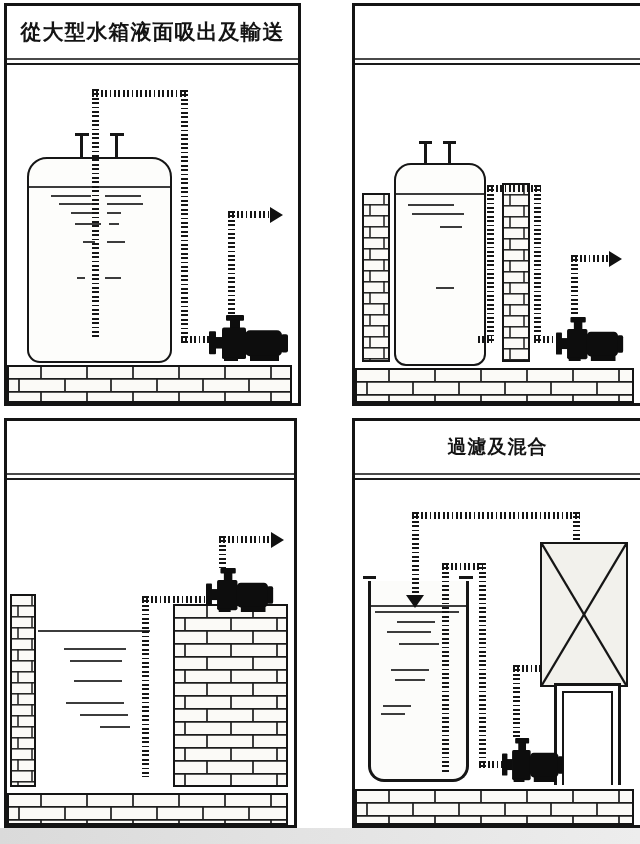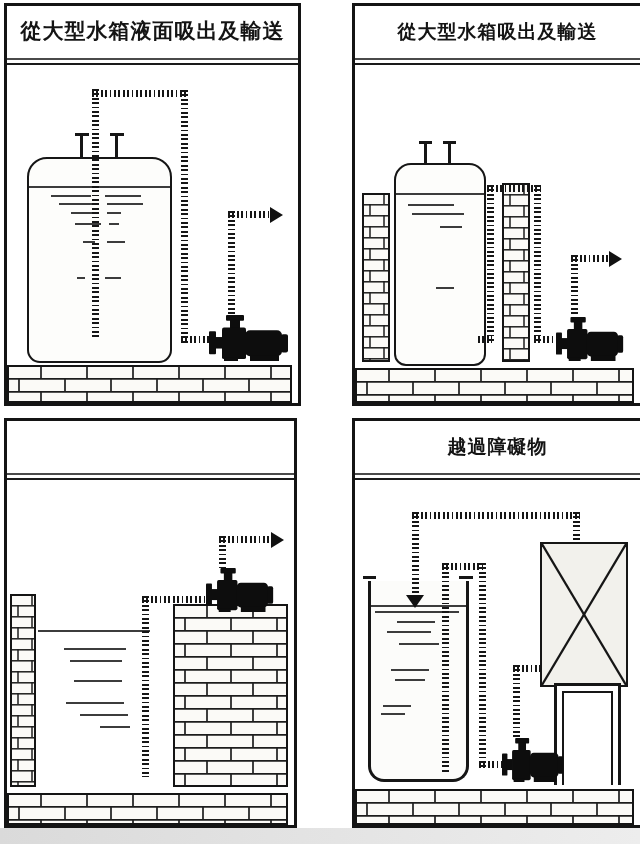--- a/index.html
+++ b/index.html
@@ -1,17 +1,17 @@
 <!DOCTYPE html>
 <html><head>
 <meta charset="utf-8">
 <style>
   html,body{margin:0;padding:0;background:#ffffff;}
   #canvas{position:relative;width:640px;height:844px;background:#ffffff;overflow:hidden;
-          font-family:Liberation Serif, serif;color:#141414;}
+          font-family:Liberation Sans, sans-serif;color:#141414;}
   .abs{position:absolute;}
   .panel{position:absolute;border:3px solid #141414;background:#fff;}
   .title{position:absolute;left:0;right:0;top:0;height:52px;display:flex;flex-direction:column;
          justify-content:center;align-items:center;font-weight:bold;letter-spacing:1px;}
   .t1{font-size:21px;line-height:1.1;}
   .t2{font-size:19px;line-height:1.25;}
   .sep{position:absolute;left:0;right:0;top:52px;height:3px;
        border-top:2px solid #4a4a4a;border-bottom:2.5px solid #1a1a1a;}
   
   .pv{position:absolute;width:7px;
@@ -117,21 +117,20 @@
         <use href="#pumpShape"></use>
       </svg>
 
     <div class="pv" style="left:221px;top:205px;height:104px;"></div>
     <div class="ph" style="left:221px;top:205px;width:44px;"></div>
     <div class="arrow-r" style="left:263px;top:201px;"></div>
   </section>
 
   <section class="panel" style="left:352px;top:3px;width:285px;height:397px;">
     <div class="title t2">
-      <div>從大型水箱吸出及輸送</div>
     </div>
     <div class="sep"></div>
 
     <svg class="abs" style="left:0;bottom:0;width:279px;height:35px;">
       <rect x="1" y="1" width="277" height="33" fill="url(#brickF)" stroke="#141414" stroke-width="2"></rect>
     </svg>
 
     <svg class="abs" style="left:7px;top:187px;width:28px;height:169px;">
       <rect x="1" y="1" width="26" height="167" fill="url(#brickW)" stroke="#141414" stroke-width="2"></rect>
     </svg>
@@ -195,21 +194,21 @@
         <use href="#pumpShape"></use>
       </svg>
 
     <div class="pv" style="left:212px;top:115px;height:32px;"></div>
     <div class="ph" style="left:212px;top:115px;width:54px;"></div>
     <div class="arrow-r" style="left:264px;top:111px;"></div>
   </section>
 
   <section class="panel" style="left:352px;top:418px;width:285px;height:404px;">
     <div class="title t2">
-      <div>越過障礙物</div>
+      <div>過濾及混合</div>
     </div>
     <div class="sep"></div>
 
     <svg class="abs" style="left:0;bottom:0;width:279px;height:36px;">
       <rect x="1" y="1" width="277" height="34" fill="url(#brickF)" stroke="#141414" stroke-width="2"></rect>
     </svg>
 
     <div class="opentank" style="left:13px;top:160px;width:95px;height:198px;">
       <div class="lvl" style="left:0;right:0;top:24px;"></div>
       <i class="dash" style="left:4px;top:30px;width:84px;"></i>

